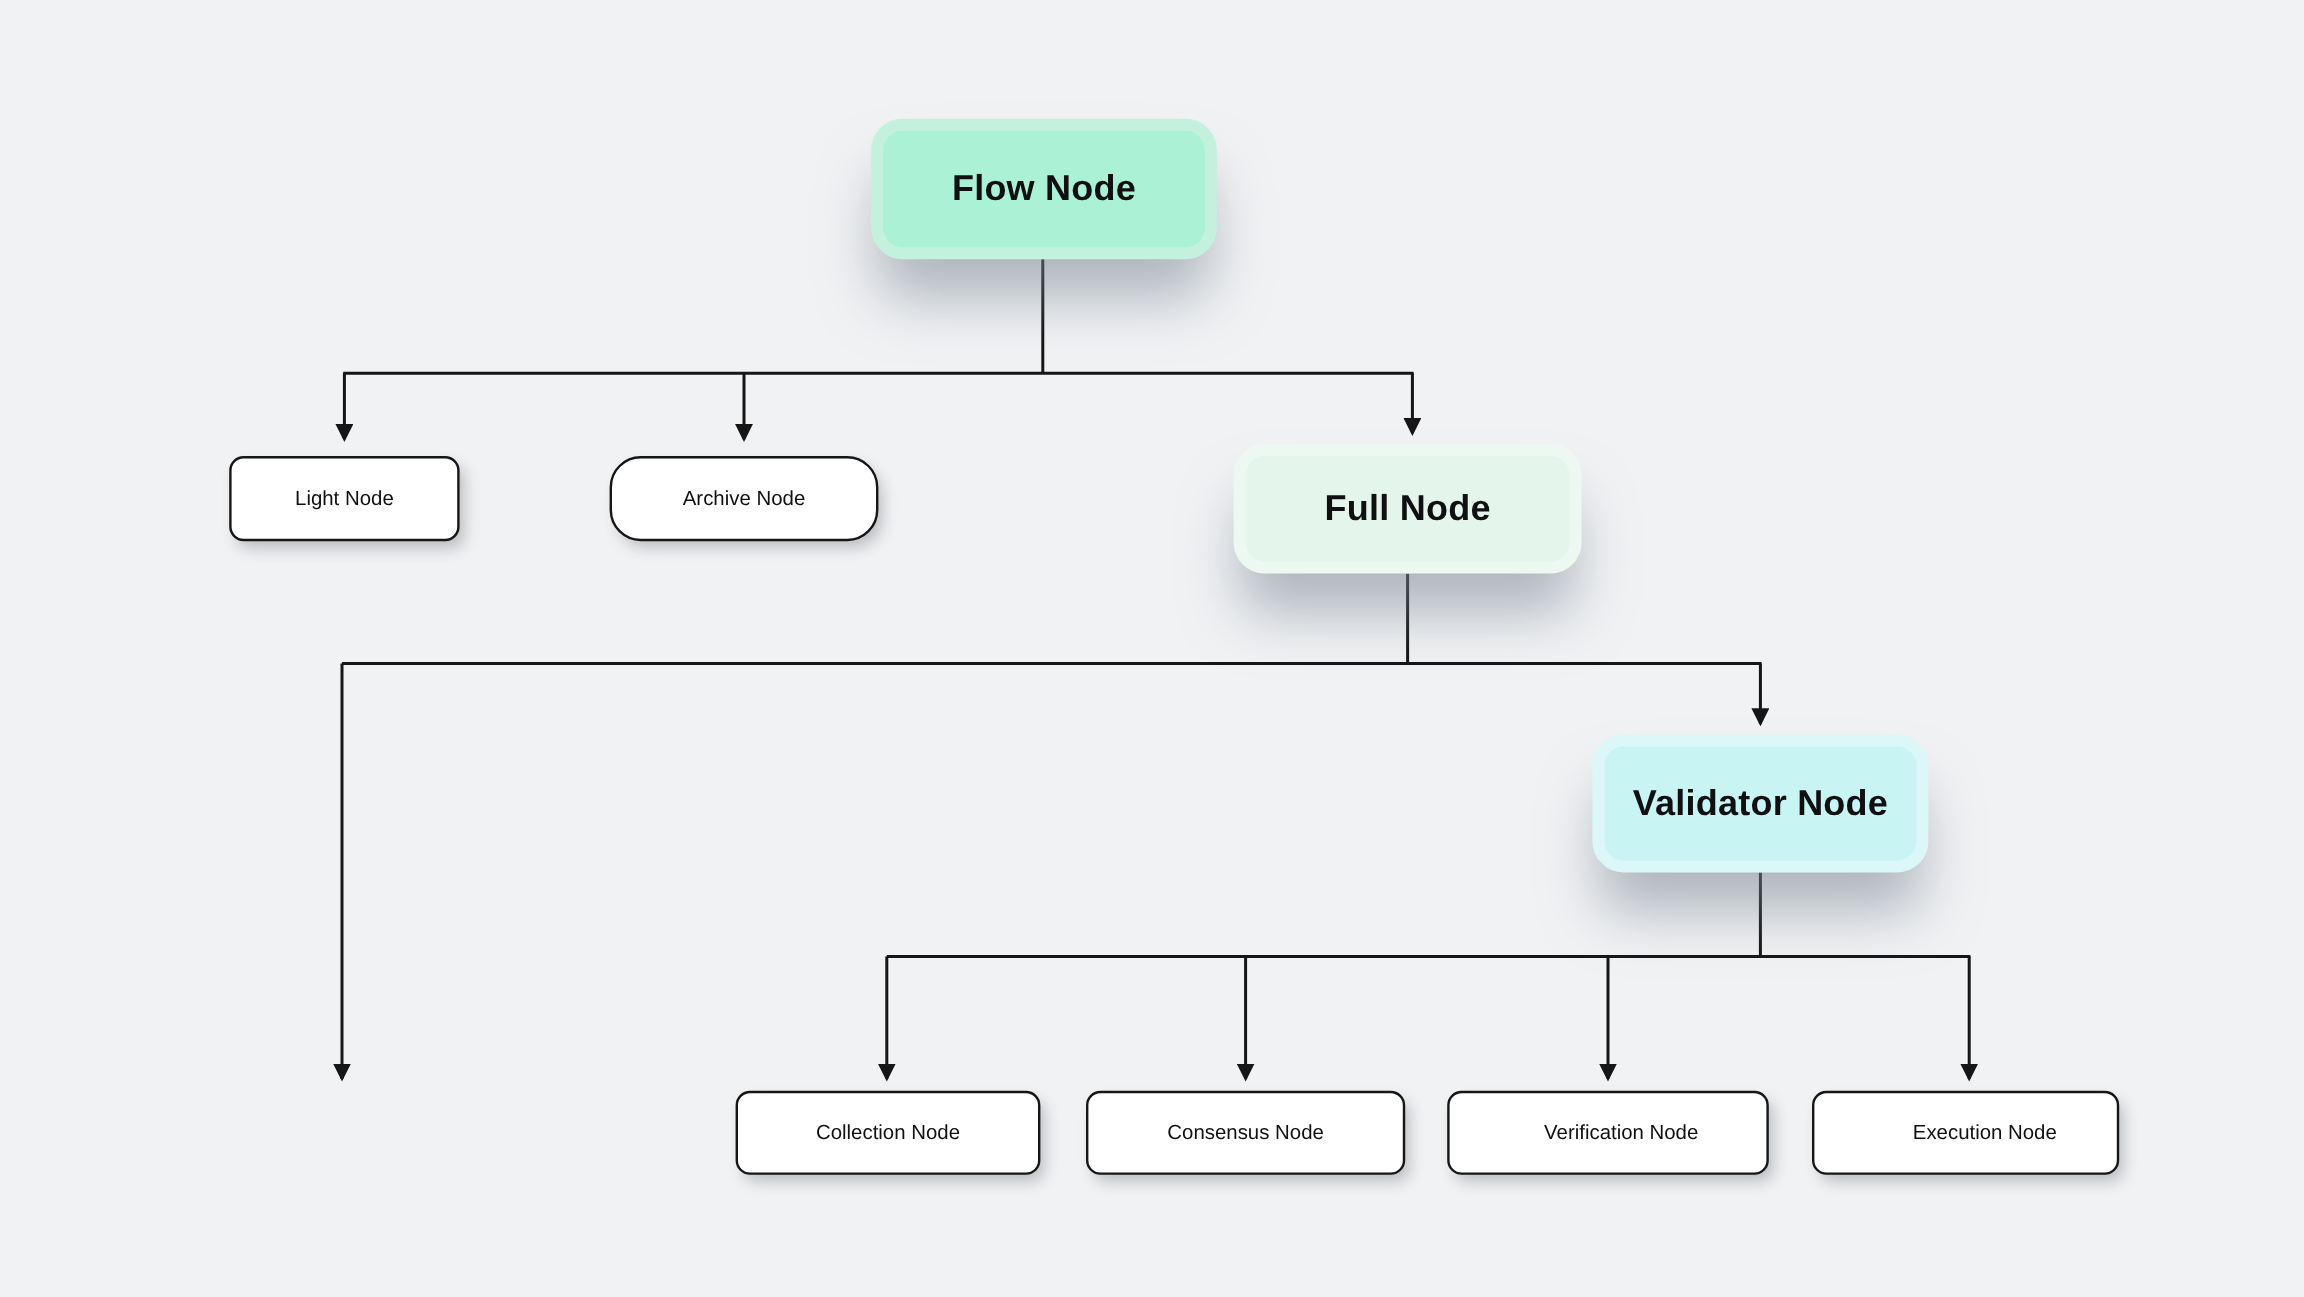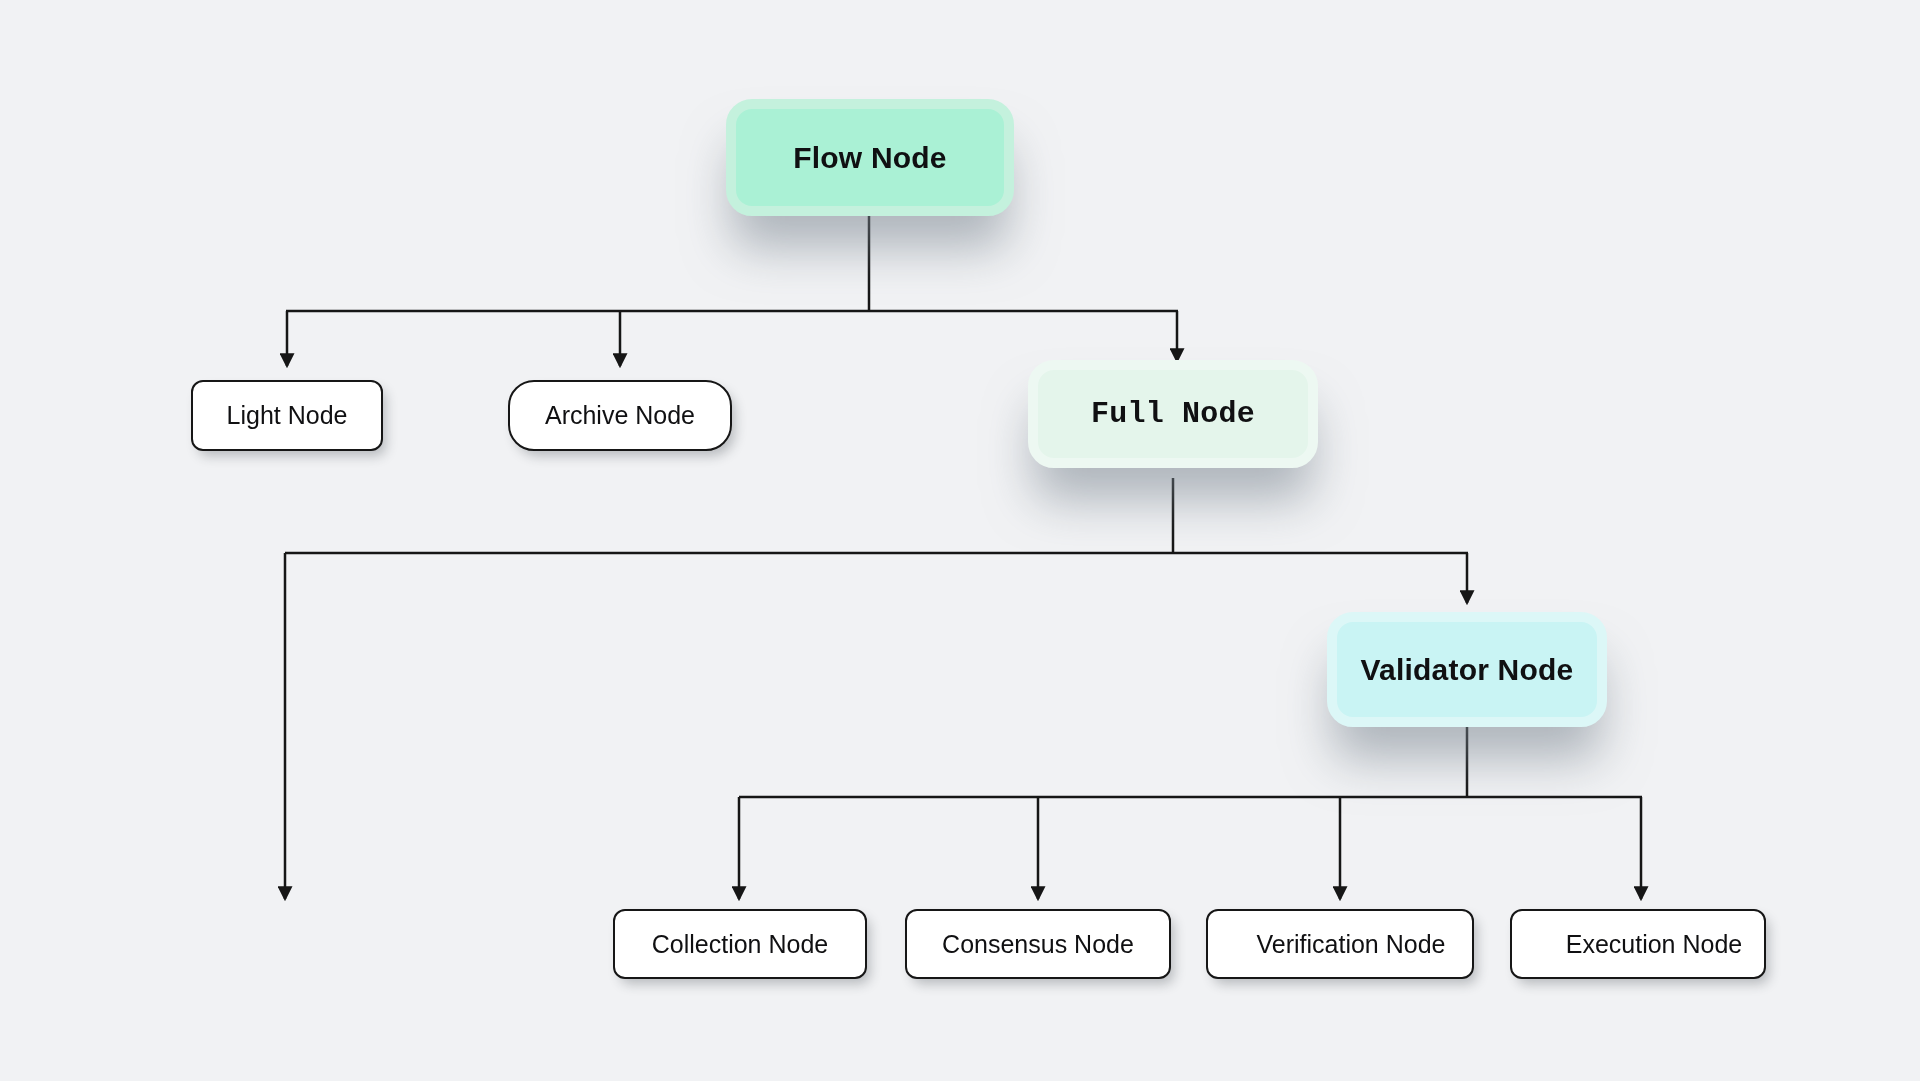--- a/index.html
+++ b/index.html
@@ -40,21 +40,21 @@
     border-radius: 26px;
     font-size: 30px;
     font-weight: 600;
     letter-spacing: 0.2px;
     box-shadow: 0 38px 48px -6px rgba(120, 132, 142, 0.55);
   }
   .node-small {
     background: var(--white_fill, #ffffff);
     border: 2.5px solid var(--line, #161616);
     border-radius: 12px;
-    font-size: 25px;
+    font-size: 17px;
     font-weight: 500;
     box-shadow: 5px 7px 12px -2px rgba(40, 45, 55, 0.28);
   }
   .node-flow {
     background: var(--flow_fill, #aaf1d5);
     border: 10px solid var(--flow_rim, #c4f1dd);
   }
   .node-full {
     background: var(--full_fill, #e4f5eb);
     border: 10px solid var(--full_rim, #edf8f2);
@@ -106,21 +106,21 @@
   </div>
 
   <div class="node node-small" style="left:191px; top:380px; width:192px; height:71px;">
     <span>Light Node</span>
   </div>
 
   <div class="node node-small" style="left:508px; top:380px; width:224px; height:71px;border-radius:26px;">
     <span>Archive Node</span>
   </div>
 
-  <div class="node node-large node-full" style="left:1028px; top:360px; width:290px; height:108px;font-family:Liberation Mono, monospace;">
+  <div class="node node-large node-full" style="left:1028px; top:370px; width:290px; height:108px;">
     <span>Full Node</span>
   </div>
 
   <div class="node node-large node-validator" style="left:1327px; top:612px; width:280px; height:115px;">
     <span>Validator Node</span>
   </div>
 
 
   <div class="node node-small" style="left:613px; top:909px; width:254px; height:70px;">
     <span>Collection Node</span>

